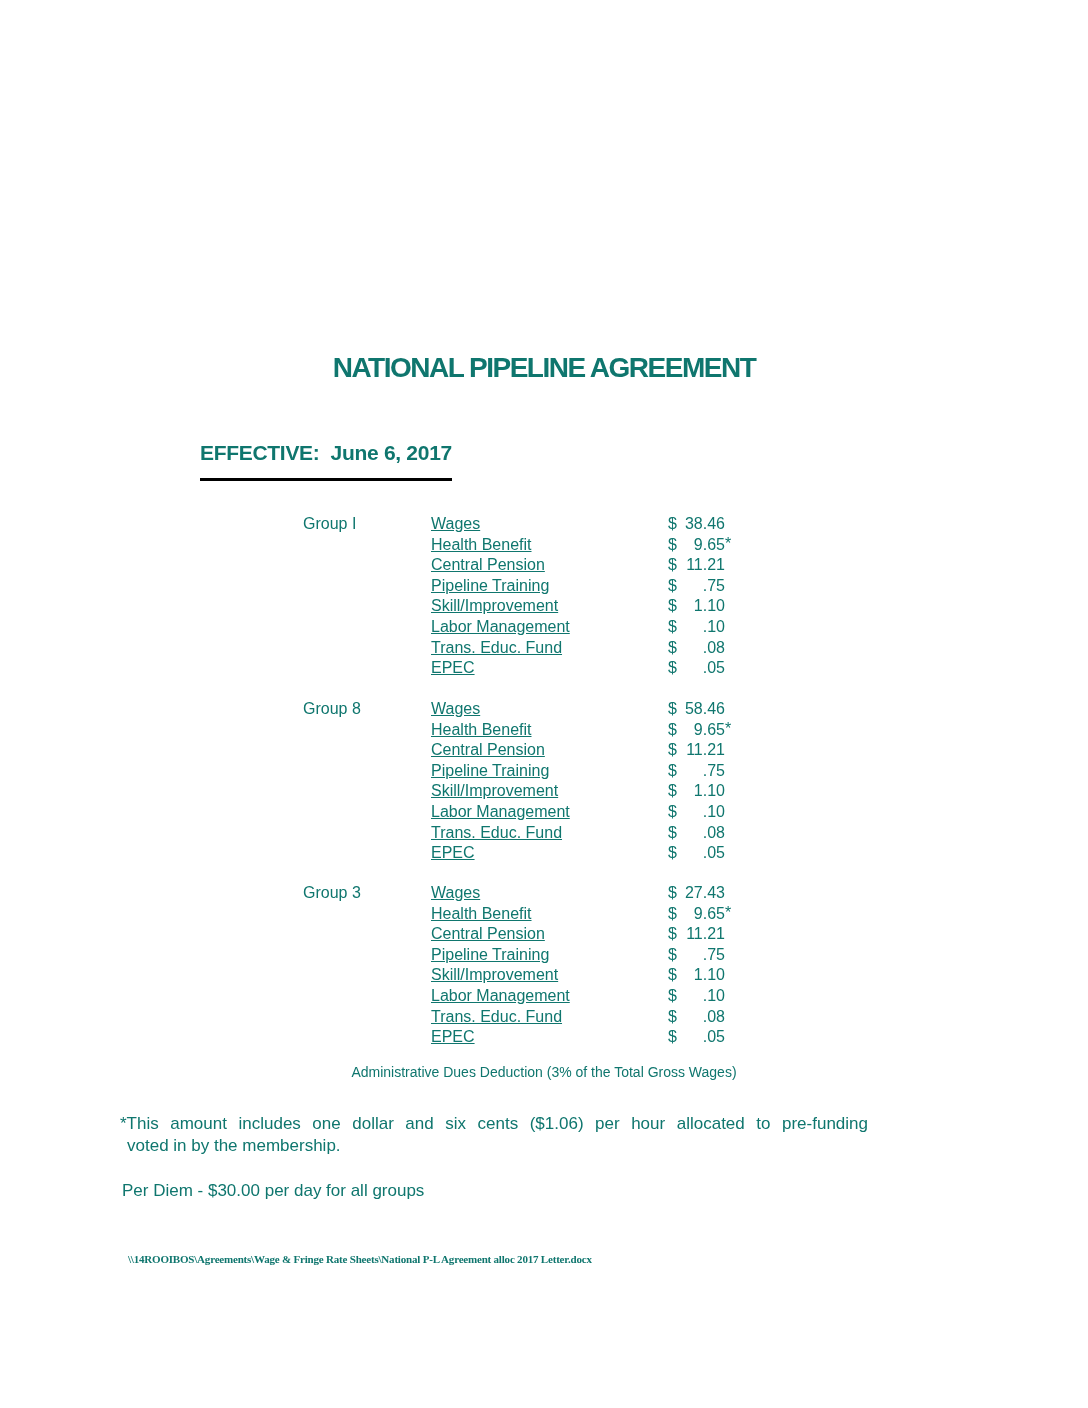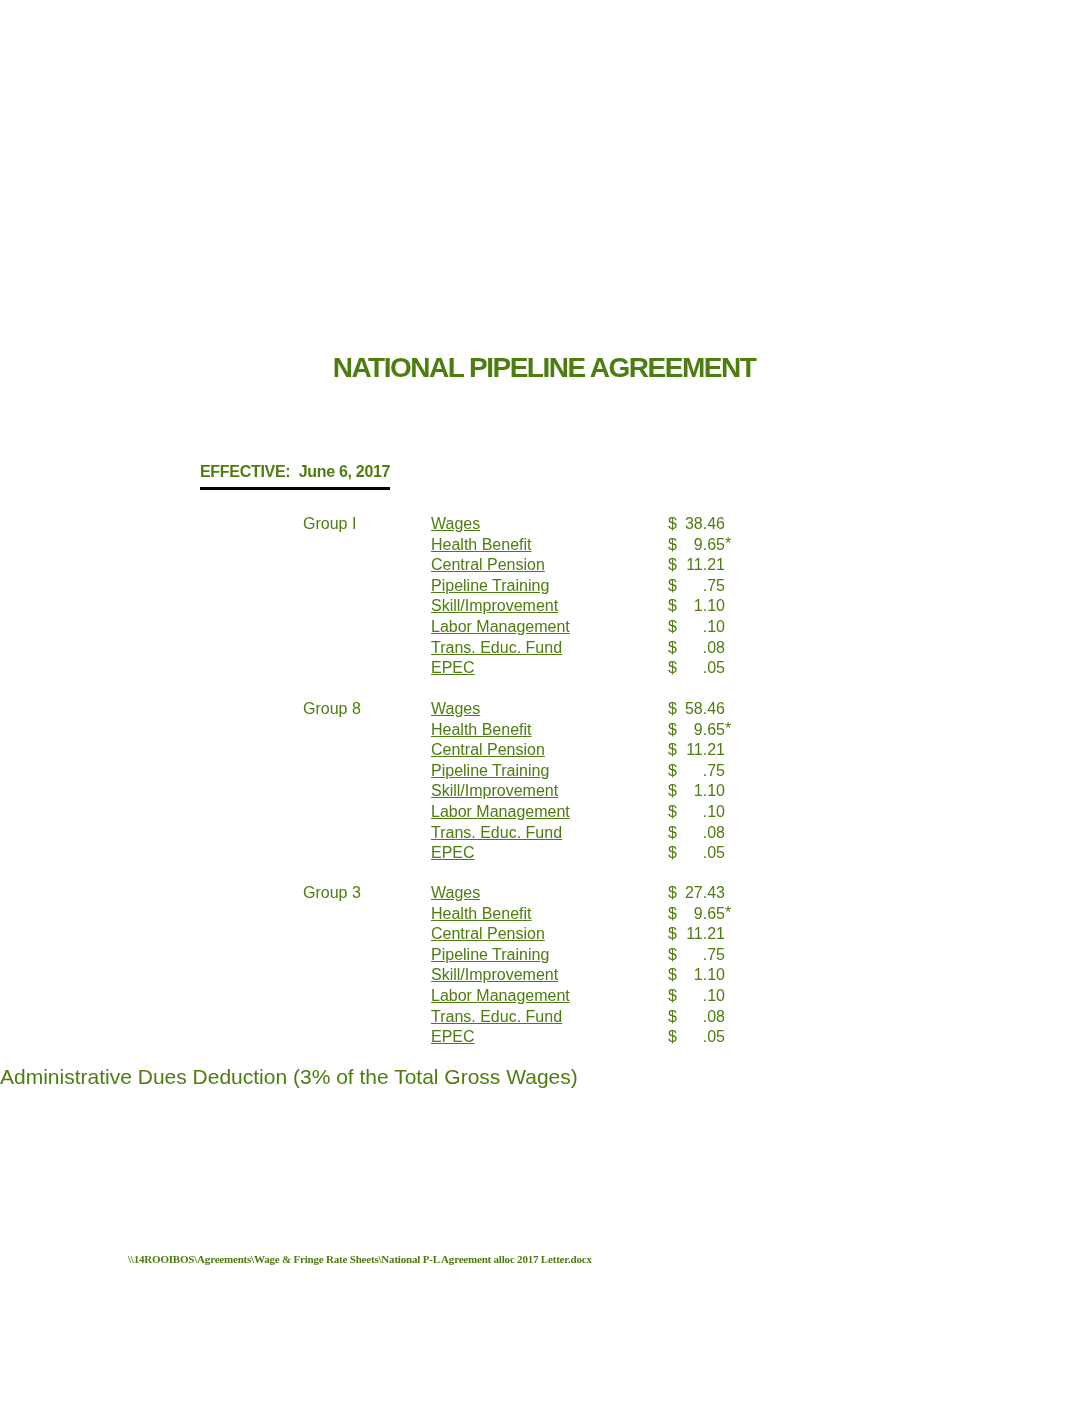--- a/index.html
+++ b/index.html
@@ -2,21 +2,21 @@
 <html><head>
 <meta charset="utf-8">
 <style>
   * { margin: 0; padding: 0; box-sizing: border-box; }
   html, body { background: #ffffff; }
   .page {
     position: relative;
     width: 1088px;
     height: 1408px;
     background: #ffffff;
-    color: #4d7c0f;
+    color: #0f766e;
     font-family: "Liberation Sans", sans-serif;
     overflow: hidden;
   }
   .doc-title {
     position: absolute;
     top: 353px;
     left: 0;
     width: 100%;
     text-align: center;
     font-size: 28px;
@@ -28,29 +28,29 @@
     position: absolute;
     top: 408px;
     left: 0;
     width: 100%;
     text-align: center;
     font-size: 17px;
     line-height: 1.2;
   }
   .effective {
     position: absolute;
-    top: 463px;
+    top: 441px;
     left: 200px;
-    font-size: 16px;
+    font-size: 21px;
     font-weight: bold;
     letter-spacing: -0.3px;
     white-space: pre;
     display: inline-block;
     border-bottom: 3px solid #000;
-    padding-bottom: 6px;
+    padding-bottom: 14px;
     line-height: 1.1;
   }
   .group {
     position: absolute;
     left: 275px;
     width: 500px;
     font-size: 16px;
     margin-left: 28px;
   }
   .group-1 { top: 514px; }
@@ -85,21 +85,22 @@
   .row .amt .sfx {
     position: absolute;
     left: 100%;
     top: -1px;
   }
   .admin-dues {
     position: absolute;
     top: 1064px;
     left: 0;
     width: 100%;
-    font-size: 21px;
+    text-align: center;
+    font-size: 14px;
     line-height: 1.2;
   }
   .footnote {
     position: absolute;
     top: 1113px;
     left: 120px;
     width: 748px;
     font-size: 17px;
     line-height: 21.5px;
   }
@@ -339,17 +340,22 @@
       <span class="amt">
           <span class="cur">$</span>
           <span class="val">.05</span>
           <span class="sfx"></span>
         </span>
     </div>
   </div>
 
   <div class="admin-dues">Administrative Dues Deduction (3% of the Total Gross Wages)</div>
 
-
+  <div class="footnote">
+    <div class="line1">*This amount includes one dollar and six cents ($1.06) per hour allocated to pre-funding</div>
+    <div class="line2">voted in by the membership.</div>
+  </div>
+
+  <div class="per-diem">Per Diem - $30.00 per day for all groups</div>
 
   <div class="file-path">\\14ROOIBOS\Agreements\Wage &amp; Fringe Rate Sheets\National P-L Agreement alloc 2017 Letter.docx</div>
 
 </div>
 
 </body></html>

